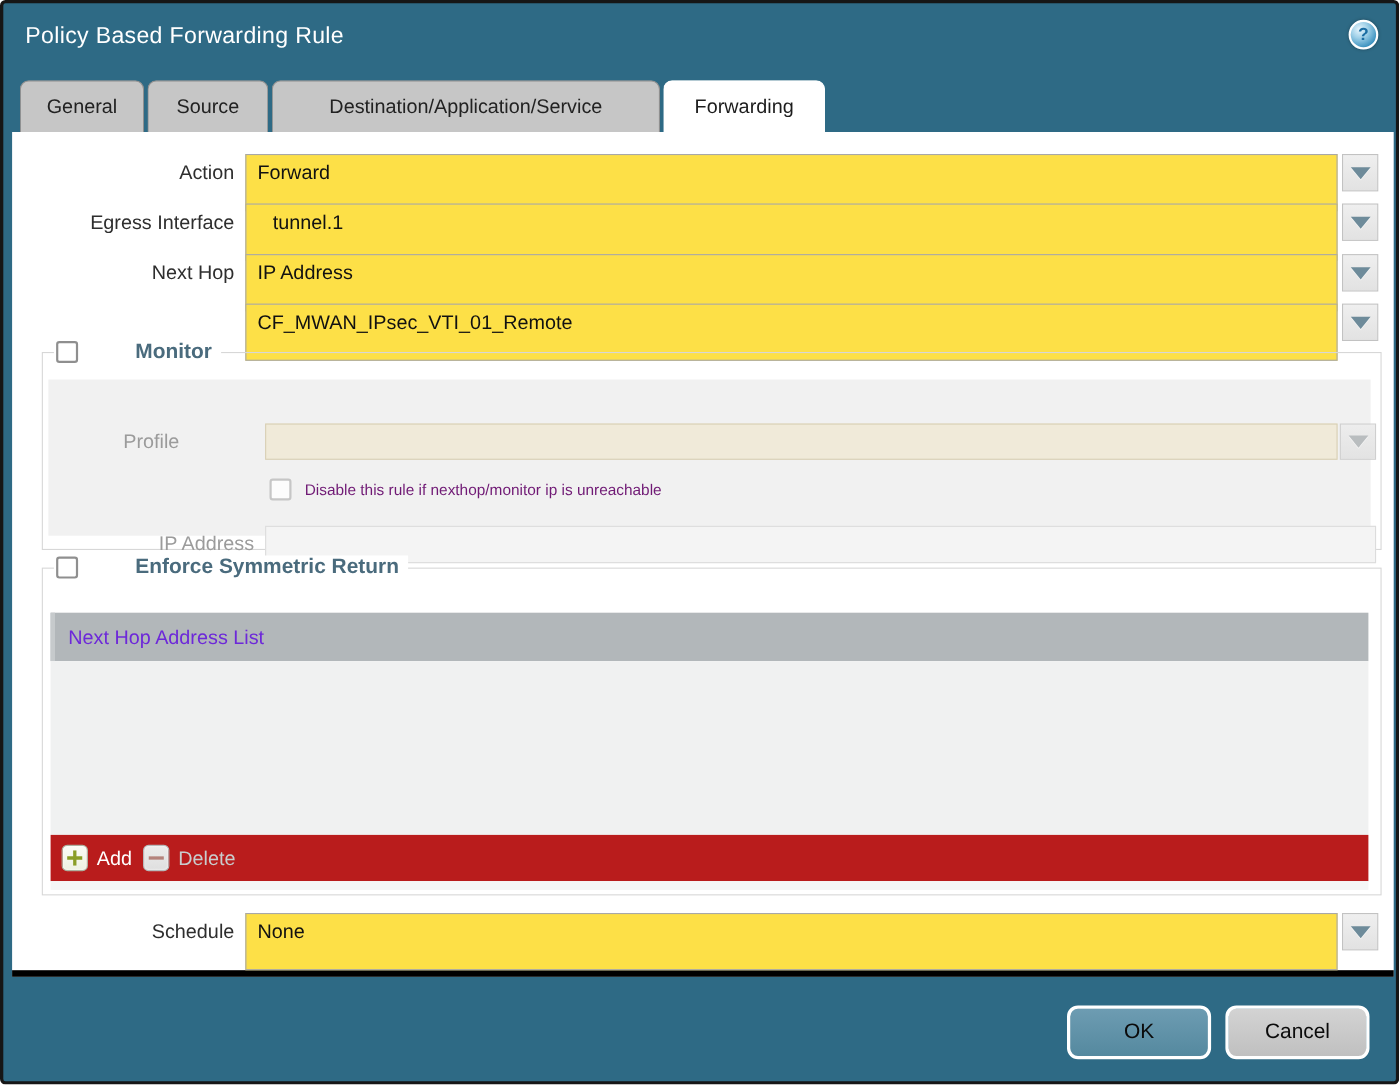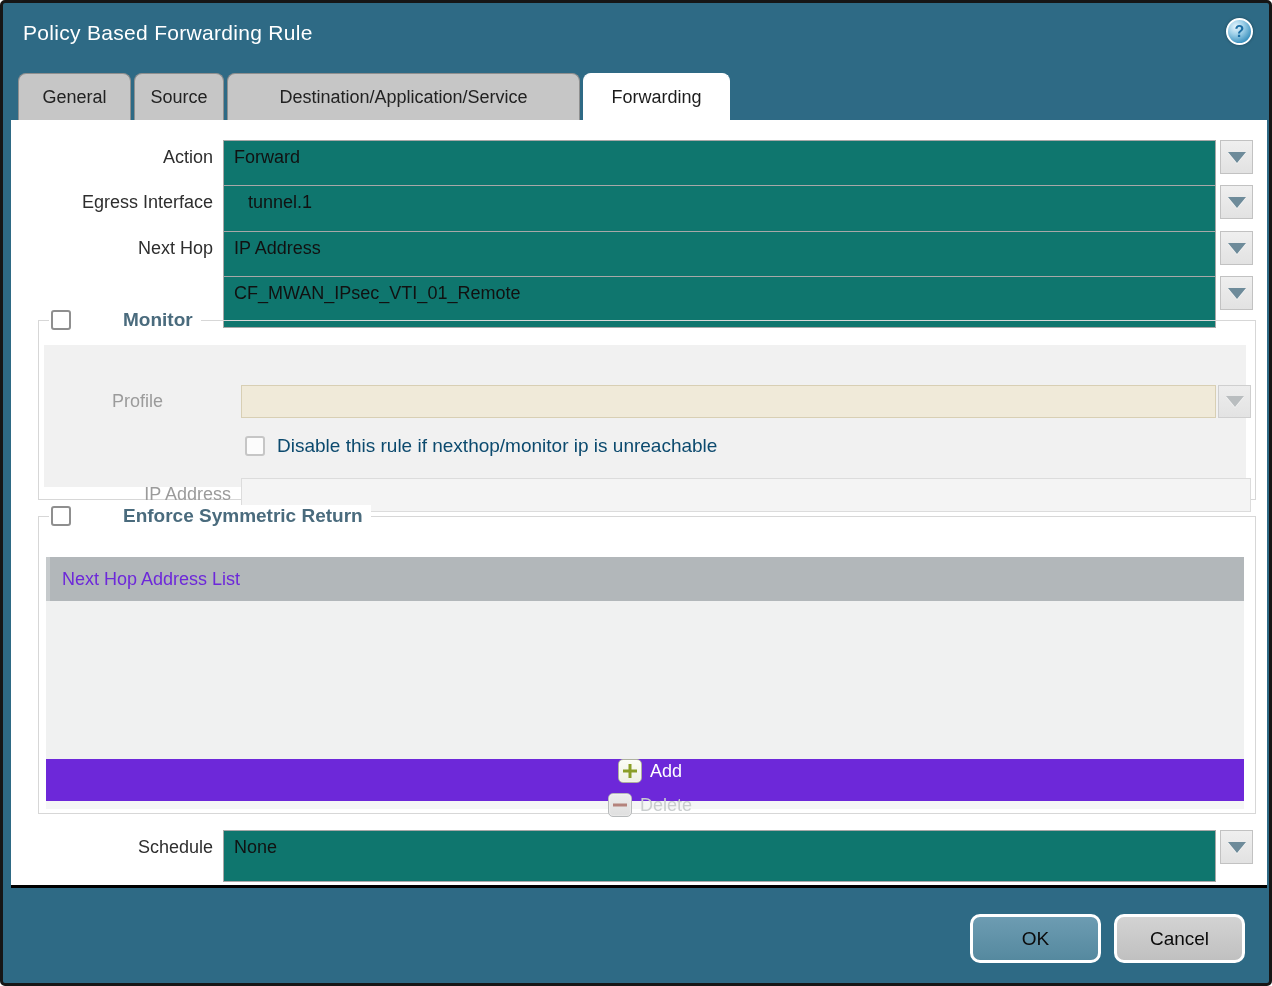--- a/index.html
+++ b/index.html
@@ -25,37 +25,37 @@
   
   .tabs { position:absolute; left:15px; top:70px; height:47px; display:flex; }
   .tab {
     height:47px; background:#c6c6c6; border:1px solid #8f8f8f; border-bottom:none;
     border-radius:8px 8px 0 0; margin-right:3px;
     display:flex; align-items:center; justify-content:center;
     font-size:18px; color:#222; cursor:pointer;text-align:center;
   }
   .tab.active { background:#ffffff; border-color:#ffffff; color:#1c1c1c; position:relative; z-index:3; }
   .tab-general { width:113px; }
-  .tab-source  { width:90px; }
+  .tab-source  { width:110px; }
   .tab-dest    { width:353px; }
   .tab-forwarding { width:147px; }
 
   
   .content {
     position:absolute; left:8px; top:117px; width:1256px; height:768px;
-    background:#ffffff; border-bottom:3px solid #000000; z-index:2;
+    background:#ffffff; border-bottom:6px solid #000000; z-index:2;
   }
 
   .row-label {
     position:absolute; left:0; width:202px; text-align:right;
     font-size:18px; color:#2e2e2e; line-height:34px;
   }
   .field {
     position:absolute; left:212px; width:993px; height:52px;
-    background:#0f766e; border:1px solid #a8a8a8;
+    background:#fde047; border:1px solid #a8a8a8;
     font-size:18px; color:#111; line-height:32px; padding-left:10px;
     cursor:pointer;
   }
   .dd-btn {
     position:absolute; left:1209px; width:33px; height:34px;
     background:linear-gradient(#efefef,#e2e2e2); border:1px solid #c2c2c2;
     display:flex; align-items:center; justify-content:center; cursor:pointer;
   }
   .dd-arrow { width:0; height:0; border-left:9px solid transparent; border-right:9px solid transparent; border-top:11px solid #6e8b9a; filter:drop-shadow(0 1px 0 rgba(255,255,255,.6)); }
   .dd-arrow.disabled { border-top-color:#b9bdbf; }
@@ -79,34 +79,34 @@
   .profile-field {
     position:absolute; left:197px; top:40px; width:975px; height:33px;
     background:#f0ead9; border:1px solid #d8cfb4;
   }
   .profile-dd {
     position:absolute; left:1174px; top:40px; width:33px; height:33px;
     background:linear-gradient(#ededed,#e3e3e3); border:1px solid #cfcfcf;
     display:flex; align-items:center; justify-content:center;
   }
   .monitor-chk-row { position:absolute; left:201px; top:90px; display:flex; align-items:center; gap:12px; }
-  .monitor-chk-row .label { font-size:19px; color:#0c4a6e; }
+  .monitor-chk-row .label { font-size:14px; color:#701a75; }
   .ip-field {
     position:absolute; left:197px; top:133px; width:1010px; height:34px;
     background:#f4f4f4; border:1px solid #dcdcdc;
   }
 
   .fs-esr { left:27px; top:396px; width:1218px; height:298px; }
   .esr-table { position:absolute; left:7px; top:40px; width:1198px; height:252px; }
   .esr-header {
     height:44px; background:#b2b7ba; border-left:4px solid #c6cacc;
     font-size:18px; color:#6d28d9; line-height:44px; padding-left:12px;
   }
   .esr-body { height:158px; background:#f0f1f1; }
-  .esr-footer { height:42px; background:#6d28d9; display:flex; align-items:center; padding-left:10px; gap:10px;flex-direction:column; }
+  .esr-footer { height:42px; background:#b91c1c; display:flex; align-items:center; padding-left:10px; gap:10px; }
   .esr-bottomstrip { height:8px; background:#f5f6f6; }
   .tool-btn { display:flex; align-items:center; gap:8px; cursor:pointer; }
   .tool-btn.disabled { cursor:default; }
   .tool-icon {
     width:24px; height:24px; border-radius:5px; display:flex; align-items:center; justify-content:center;
     background:linear-gradient(#fbfcf6,#eef1e2); border:1px solid #aeb19f; box-shadow:inset 0 0 2px #fff;
   }
   .tool-icon.minus { background:linear-gradient(#ececec,#dfdfdf); border-color:#b7babb; }
   .tool-label { font-size:18px; color:#ffffff; }
   .tool-label.disabled { color:#c9cdce;text-align:center; }

